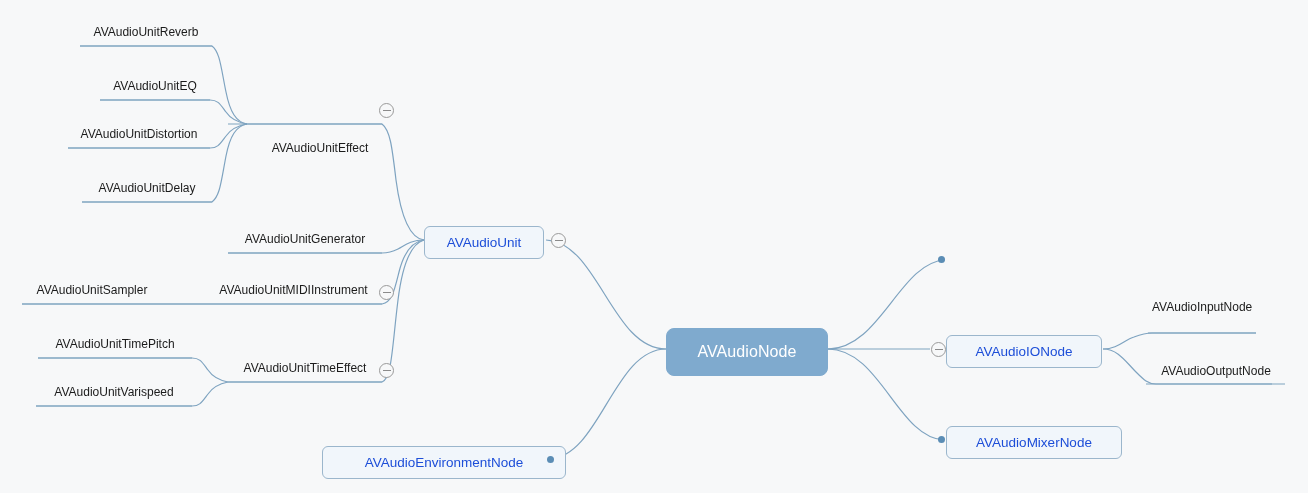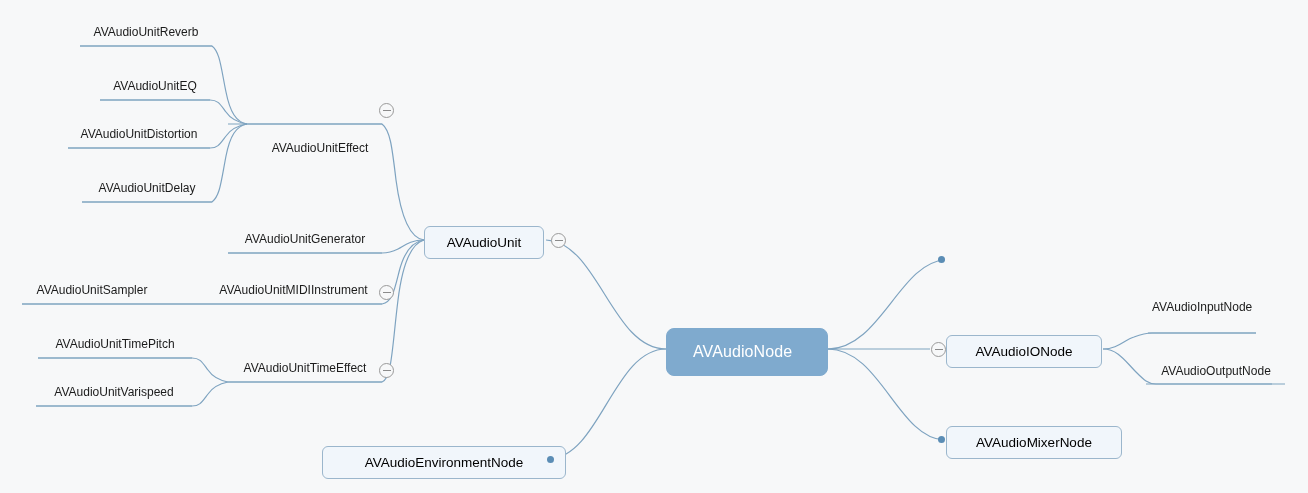--- a/index.html
+++ b/index.html
@@ -30,29 +30,29 @@
     box-sizing: border-box;
   }
   
   .node-root {
     background: #7faace;
     border: 1px solid #7faace;
     border-radius: 8px;
     color: #ffffff;
     font-size: 16px;
     padding: 14px 26px;
-    text-align: left;
+    text-align: center;
     letter-spacing: 0.1px;
   }
   
   .node-box {
     background: #f1f6fb;
     border: 1px solid #9bb6cc;
     border-radius: 6px;
-    color: #000000;
+    color: #1d4ed8;
     font-size: 13.5px;
     padding: 8px 18px;
     text-align: center;
   }
   
   .node-text {
     color: #1b1b1b;
     font-size: 12px;
     padding: 0 4px 5px 4px;
     text-align: center;

